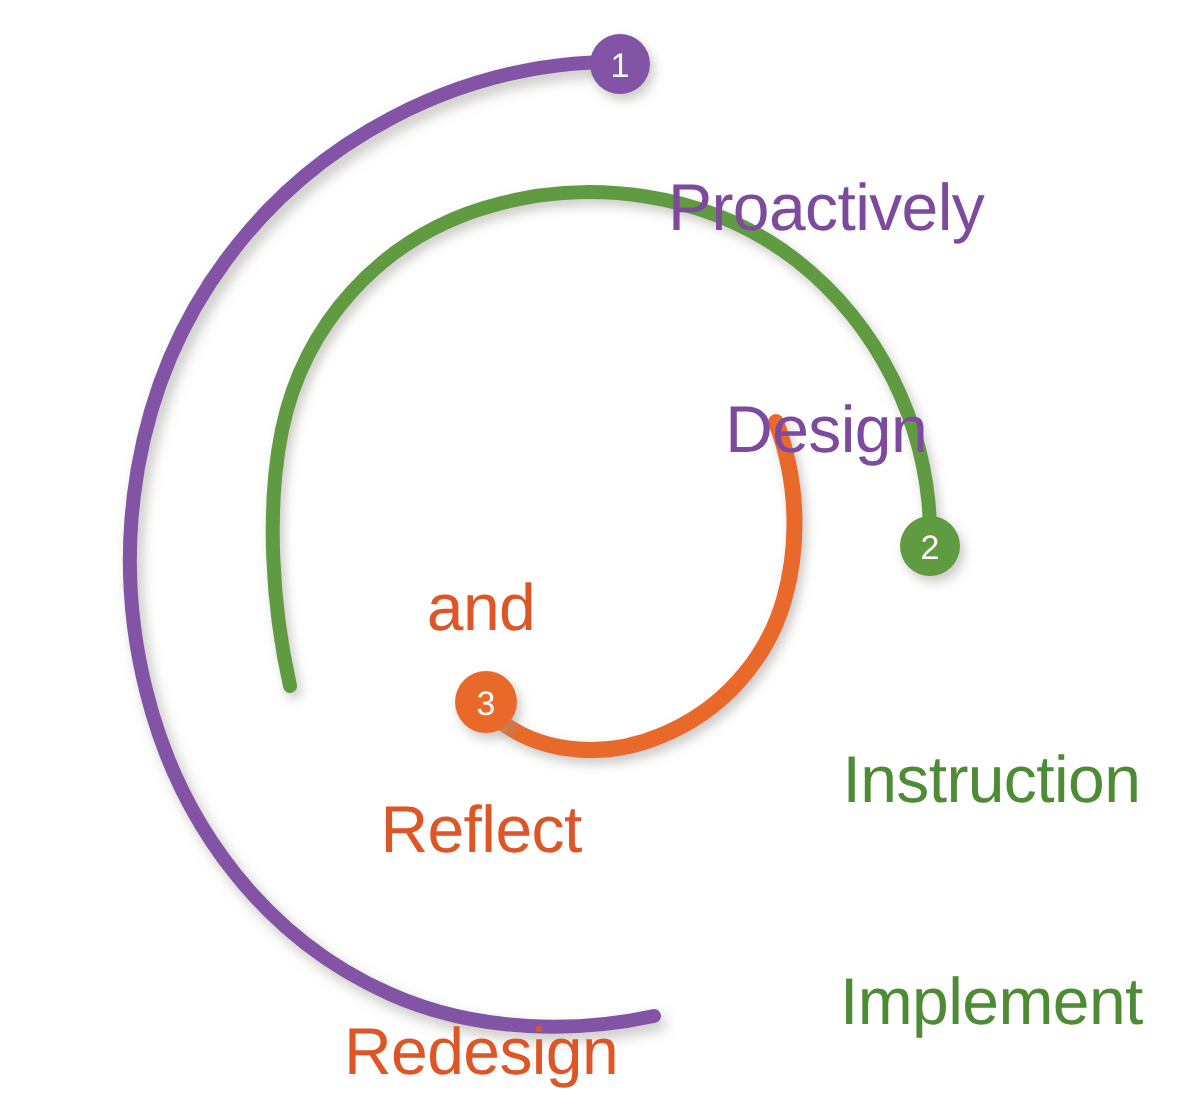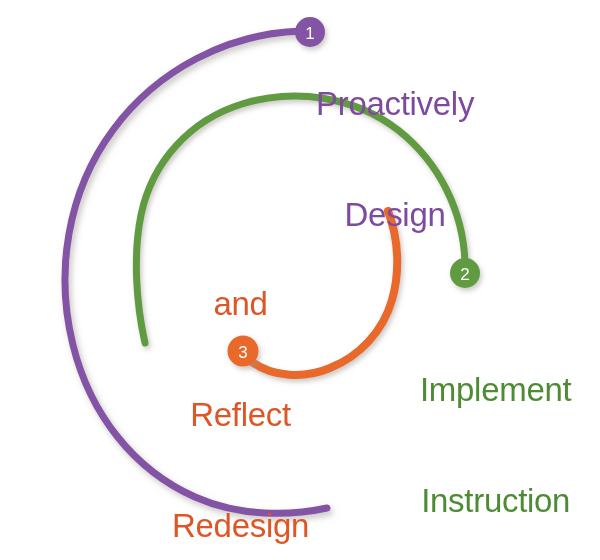--- a/index.html
+++ b/index.html
@@ -26,21 +26,21 @@
   }
   .step-label {
     position: absolute;
     font-family: "Liberation Sans", sans-serif;
     font-weight: 400;
     letter-spacing: -0.3px;
     line-height: 1.12;
     white-space: pre;
   }
   #label-1 {
-    left: 316px;
+    left: 334px;
     top: 12px;
     font-size: 33px;
     color: #7D4A9E;
     text-align: center;
   }
   #label-2 {
     left: 420px;
     top: 298px;
     font-size: 33px;
     color: #4E8B35;
@@ -113,22 +113,22 @@
       <text class="num-text" x="243" y="357.5" text-anchor="middle">3</text>
     </g>
   </svg>
 
   <div class="step-label" id="label-1">
     <div>Proactively</div>
     <div>Design</div>
   </div>
 
   <div class="step-label" id="label-2">
+    <div>Instruction</div>
     <div>Implement</div>
-    <div>Instruction</div>
   </div>
 
   <div class="step-label" id="label-3">
     <div>and</div>
     <div>Reflect</div>
     <div>Redesign</div>
   </div>
 
 </div>
 

